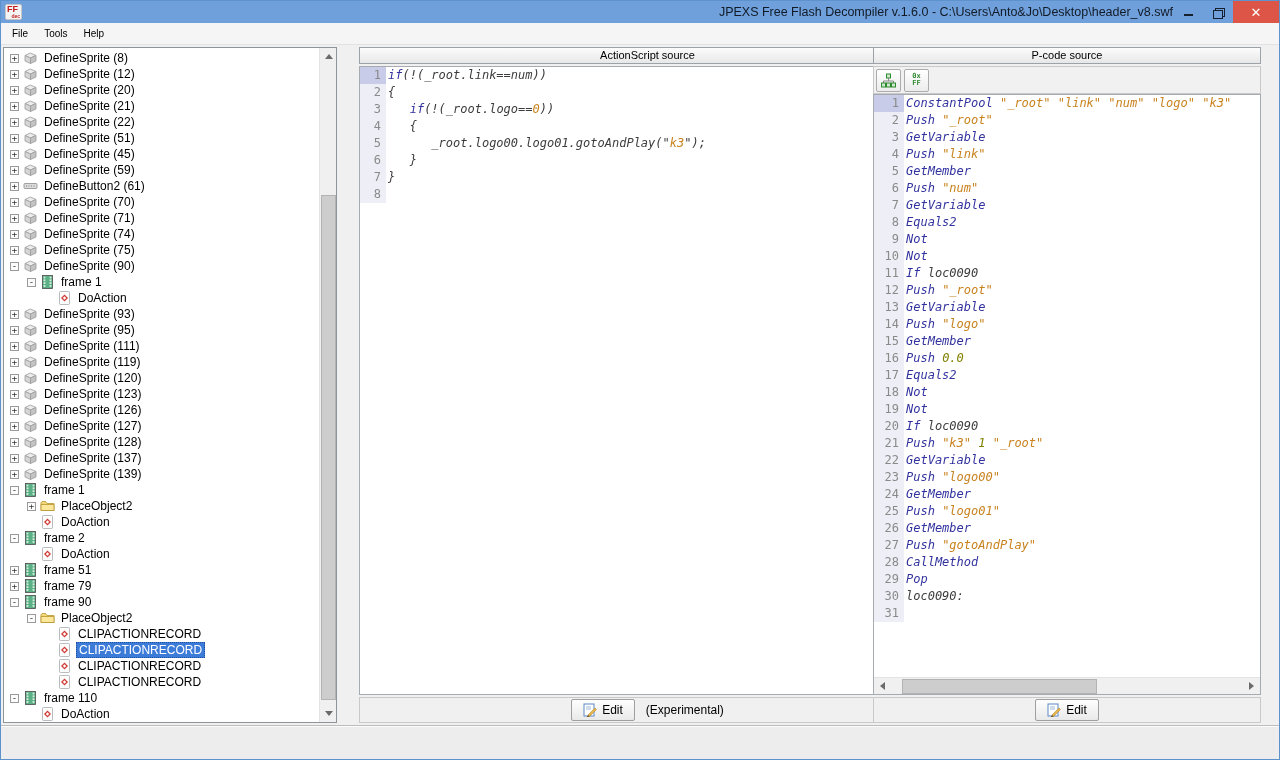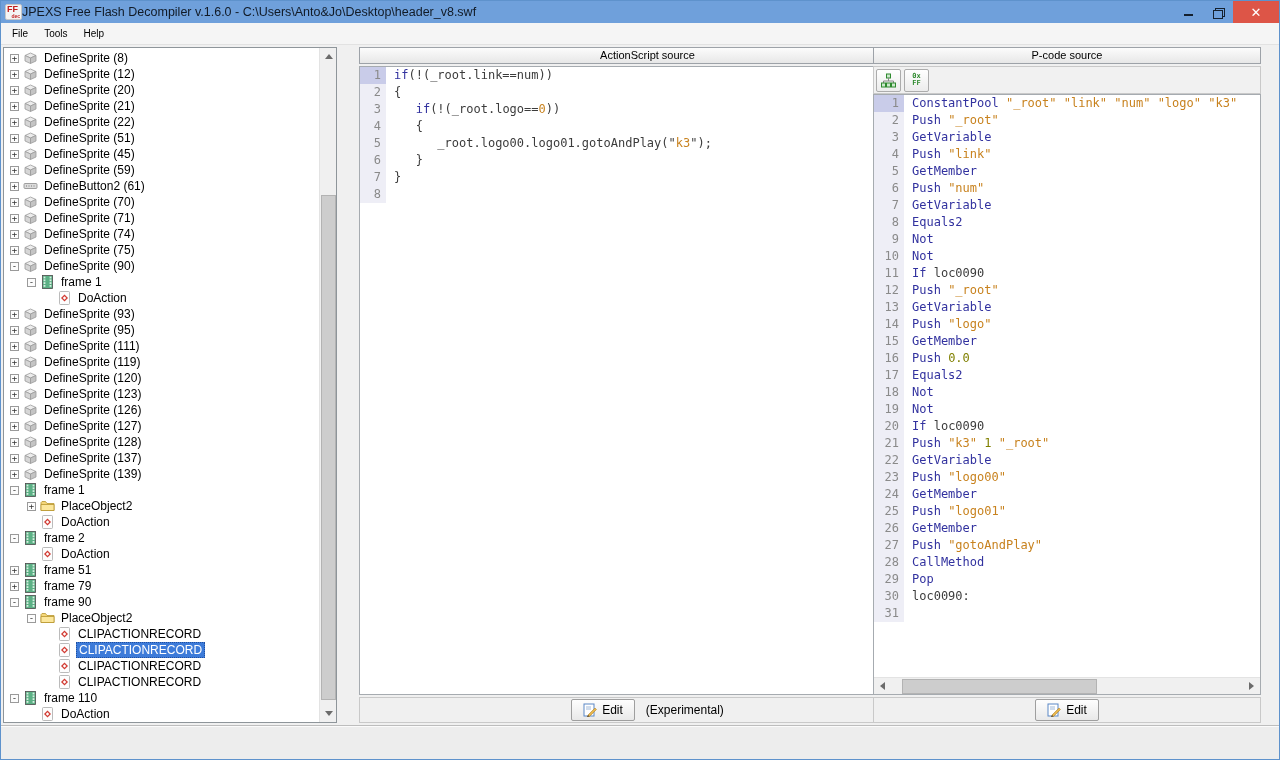--- a/index.html
+++ b/index.html
@@ -5,21 +5,21 @@
   * { margin:0; padding:0; box-sizing:border-box; }
   html,body { width:1280px; height:760px; overflow:hidden; }
   body { font-family:"Liberation Sans", sans-serif; background:#F0F0F0; }
   .window { position:relative; width:1280px; height:760px; border:1px solid #5E92CC; background:#be185d; }
 
   
   .titlebar { height:22px; background:#6FA0DB; display:flex; align-items:center; }
   .app-icon { width:17px; height:16px; margin-left:4px; background:#F4F4F4; border:1px solid #C8C8C8; border-radius:2px; position:relative; flex-shrink:0; }
   .app-icon .ff { position:absolute; top:0px; left:1px; font-size:9px; font-weight:bold; color:#C21D1D; line-height:9px; }
   .app-icon .dec { position:absolute; bottom:0px; right:1px; font-size:5px; font-weight:bold; color:#C21D1D; line-height:5px; }
-  .title { flex:1; text-align:left; font-size:12.5px; color:#111A26; white-space:nowrap; overflow:hidden; }
+  .title { flex:1; text-align:right; font-size:12.5px; color:#111A26; white-space:nowrap; overflow:hidden; }
   .win-controls { display:flex; height:22px; flex-shrink:0; }
   .win-btn { width:30px; height:22px; display:flex; align-items:center; justify-content:center; color:#14202E; font-size:12px; cursor:default; }
   .win-btn.min span { display:block; width:9px; height:2px; background:#14202E; margin-top:6px; }
   .restore-glyph { position:relative; width:10px; height:9px; }
   .restore-glyph::before { content:""; position:absolute; top:0; left:2px; width:8px; height:7px; border:1px solid #14202E; background:#6FA0DB; }
   .restore-glyph::after { content:""; position:absolute; top:2px; left:0; width:8px; height:7px; border:1px solid #14202E; background:#6FA0DB; }
   .win-btn.close { width:46px; background:#DD5547; color:#FFFFFF; font-size:13px; }
 
   
   .menubar { height:22px; background:#F5F5F5; border-bottom:1px solid #E2E2E2; display:flex; align-items:center; padding-left:3px; }
@@ -55,21 +55,21 @@
   .as-panel { left:358px; width:577px; }
   .pcode-panel { left:872px; width:388px; }
   .panel-header { height:17px; border:1px solid #9DA2A8; background:linear-gradient(#FCFCFC,#E7E7E7); text-align:center; font-size:11px; line-height:15px; color:#000; }
   .code-wrap { position:absolute; left:0; right:0; background:#FFFFFF; border:1px solid #A6ABB0; overflow:hidden; }
   .as-panel .code-wrap { top:19px; bottom:28px; }
   .pcode-panel .code-wrap { top:47px; bottom:28px; }
   .code-line { display:flex; height:17px; font-family:"DejaVu Sans Mono", monospace; font-size:12px; line-height:17px; white-space:pre; }
   .ln { width:26px; background:#EEEEF6; color:#8A8A8A; text-align:right; padding-right:5px; flex-shrink:0; }
   .pcode-panel .ln { width:30px; }
   .ln.cur { background:#C9CCE9; }
-  .ct { padding-left:8px; }
+  .ct { padding-left:2px;font-style:italic; }
   .kw  { color:#32329F; }
   .op  { color:#32329F; }
   .st  { color:#C8821E; }
   .nu  { color:#808000; }
   .pl  { color:#3C3C3C; }
 
   
   .pc-toolbar { position:absolute; top:19px; left:0; right:0; height:28px; background:#F1F1F1; border:1px solid #C9C9C9; display:flex; align-items:center; gap:3px; padding-left:2px; }
   .tool-btn { width:25px; height:23px; background:linear-gradient(#FFFFFF,#ECECEC); border:1px solid #ACACAC; border-radius:2px; display:flex; align-items:center; justify-content:center; }
   .hex-glyph { font-family:"DejaVu Sans Mono", monospace; font-size:7px; line-height:7px; font-weight:bold; color:#2E8A2E; text-align:center; }

